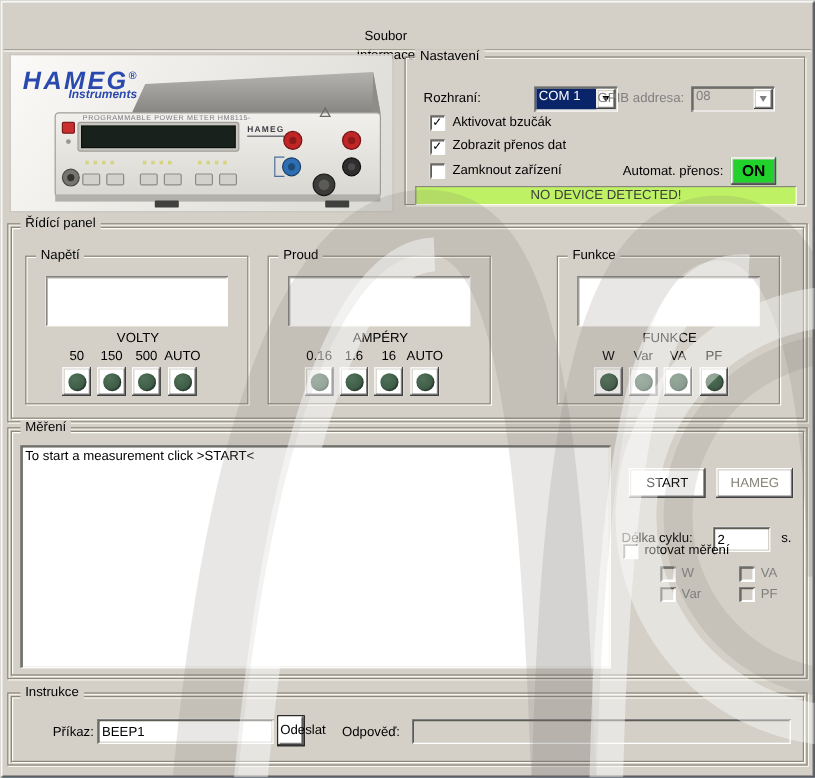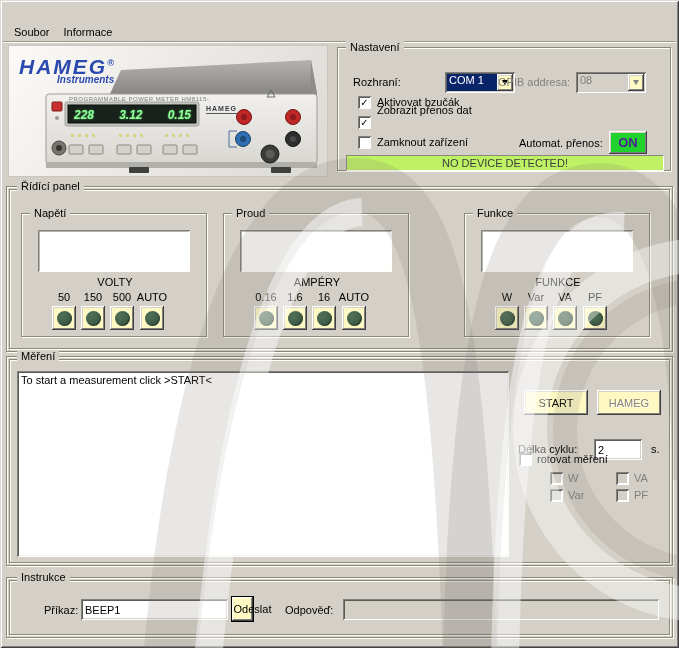--- a/index.html
+++ b/index.html
@@ -11,25 +11,25 @@
   .gray{color:#808080;}
   
   .titlebar{left:3px;top:3px;width:673px;height:19px;display:flex;align-items:center;padding:0 2px;
             background:linear-gradient(90deg,#0a246a 0%,#1b3d92 35%,#5a82c0 75%,#a0bcdc 100%);}
   .title-text{color:#fff;font-weight:bold;font-size:11.5px;margin-left:4px;flex:1;overflow:hidden;white-space:nowrap;}
   .tbtn{width:16px;height:14px;background:#d4d0c8;display:flex;align-items:center;justify-content:center;
         box-shadow:inset -1px -1px 0 #404040,inset 1px 1px 0 #fff,inset -2px -2px 0 #808080;}
   .g-min{width:7px;height:2px;background:#000;margin-top:6px;}
   .g-max{width:8px;height:7px;border:1px solid #000;border-top-width:2px;}
   .g-close{font-size:11px;font-weight:bold;line-height:11px;color:#000;}
-  .menubar{left:3px;top:22px;width:633px;height:19px;display:flex;align-items:center;background:#d4d0c8;padding-left:4px;}
+  .menubar{left:3px;top:22px;width:633px;height:19px;display:flex;align-items:center;background:#d4d0c8;padding-left:4px;flex-direction:column;}
   .menu-item{font-size:11px;padding:2px 7px;}
   .menu-divider{left:3px;top:41px;width:673px;height:2px;border-top:1px solid #9a978e;border-bottom:1px solid #fffef6;}
   
-  .raised{background:#fef9c3;box-shadow:inset -1px -1px 0 #404040,inset 1px 1px 0 #ffffff,inset -2px -2px 0 #808080,inset 2px 2px 0 #d4d0c8;}
+  .raised{background:#ffffff;box-shadow:inset -1px -1px 0 #404040,inset 1px 1px 0 #ffffff,inset -2px -2px 0 #808080,inset 2px 2px 0 #d4d0c8;}
   .sunken{background:#fff;box-shadow:inset 1px 1px 0 #808080,inset -1px -1px 0 #ffffff,inset 2px 2px 0 #5c5c54,inset -2px -2px 0 #d4d0c8;}
   .etched{border:1px solid #8a877c;box-shadow:1px 1px 0 #fffef6,inset 1px 1px 0 #fffef6;}
   .sect{border:1px solid #8a877c;box-shadow:1px 1px 0 #fffef6,inset 1px 1px 0 #fffef6;}
   .sect::before{content:"";position:absolute;inset:2px;border:1px solid #8a877c;box-shadow:1px 1px 0 #fffef6,inset 1px 1px 0 #fffef6;pointer-events:none;}
   .gb-label{position:absolute;top:-7px;left:8px;background:#d4d0c8;padding:0 4px;font-size:11px;line-height:13px;z-index:2;white-space:nowrap;}
   .btn{display:flex;align-items:center;justify-content:center;font-size:11px;color:#000;cursor:default;}
   .btn.disabled{color:#84827a;text-shadow:1px 1px 0 #fffef6;}
   .btn.default{box-shadow:0 0 0 1px #000,inset -1px -1px 0 #404040,inset 1px 1px 0 #ffffff,inset -2px -2px 0 #808080;}
   .field{font-size:11px;color:#000;border:none;outline:none;padding:2px 4px;}
   input.field{width:100%;height:100%;background:transparent;}
@@ -140,25 +140,20 @@
         <circle cx="234" cy="93" r="3" fill="#1d4a77"></circle>
       <circle cx="284" cy="93" r="7.5" fill="#2e2e2e" stroke="#111"></circle>
         <circle cx="284" cy="93" r="3" fill="#4a4a4a"></circle>
       <circle cx="261" cy="108" r="9" fill="#3b3b39" stroke="#1c1c1a"></circle>
         <circle cx="261" cy="108" r="4.5" fill="#5c5b57"></circle>
     </svg>
     <div class="hameg-logo-main"><span>HAMEG</span><sup style="font-size:9px;">®</sup></div>
     <div class="hameg-logo-sub">Instruments</div>
     <div class="panel-title">PROGRAMMABLE POWER METER HM8115-2</div>
     <div class="panel-brand">HAMEG</div>
-    <div class="led">
-      <span>228</span>
-      <span>3.12</span>
-      <span>0.15</span>
-    </div>
   </div>
 
   <div class="abs etched z1" style="left:337px;top:47px;width:334px;height:124px;">
     <span class="gb-label">Nastavení</span>
     <span class="abs txt" style="left:15px;top:28px;">Rozhraní:</span>
     <div class="abs sunken combo" style="left:71px;top:24px;width:70px;height:21px;margin-left:36px;">
       <span class="combo-val sel">COM 1</span>
       <span class="combo-btn raised">
           <span class="tri"></span>
         </span>
@@ -172,27 +167,27 @@
     </div>
 
     <div class="abs cb" style="left:20px;top:48px;">
         <span>✓</span>
       </div>
     <span class="abs txt" style="left:39px;top:48px;">Aktivovat bzučák</span>
 
     <div class="abs cb" style="left:20px;top:68px;">
         <span>✓</span>
       </div>
-    <span class="abs txt" style="left:39px;top:56px;">Zobrazit přenos dat</span>
+    <span class="abs txt" style="left:39px;top:67px;">Zobrazit přenos dat</span>
 
     <div class="abs cb" style="left:20px;top:88px;"></div>
     <span class="abs txt" style="left:39px;top:88px;text-align:right;">Zamknout zařízení</span>
 
     <span class="abs txt" style="left:181px;top:89px;">Automat. přenos:</span>
-    <div class="abs raised btn" style="left:271px;top:83px;width:38px;height:23px;background:#21d22d;color:#4c1d95;font-weight:bold;font-size:13px;">ON</div>
+    <div class="abs raised btn" style="left:271px;top:83px;width:38px;height:23px;background:#21d22d;color:#000000;font-weight:bold;font-size:13px;">ON</div>
 
     <div class="abs statusbar" style="left:8px;top:107px;width:318px;height:16px;">NO DEVICE DETECTED!</div>
   </div>
 
   <div class="abs sect z1" style="left:6px;top:186px;width:667px;height:166px;">
     <span class="gb-label" style="left:10px;">Řídící panel</span>
 
     <div class="abs etched" style="left:14px;top:26px;width:186px;height:124px;">
       <span class="gb-label">Napětí</span>
       <div class="abs pdisplay" style="left:16px;top:16px;width:152px;height:42px;font-size:12px;padding:2px 4px;"></div>

